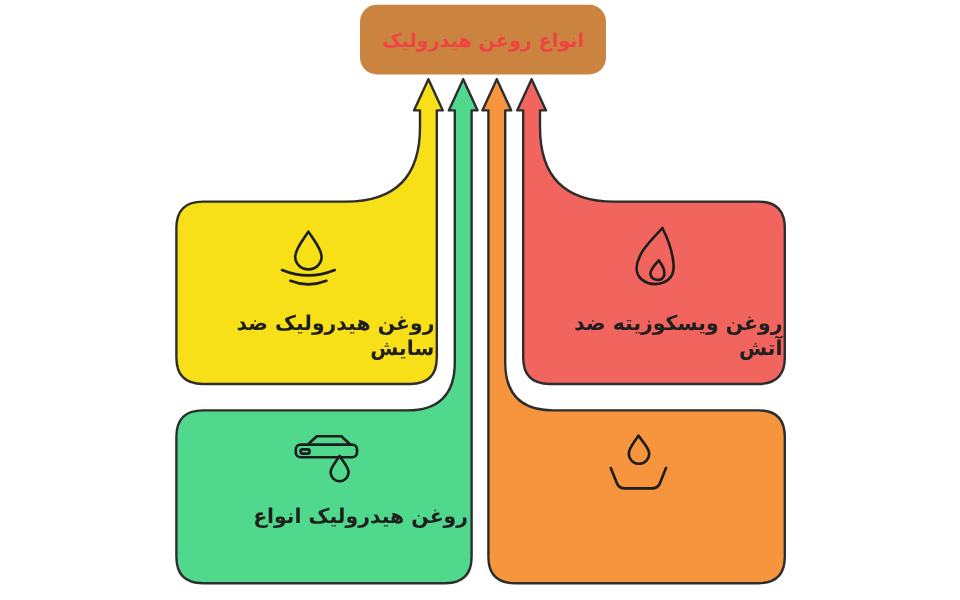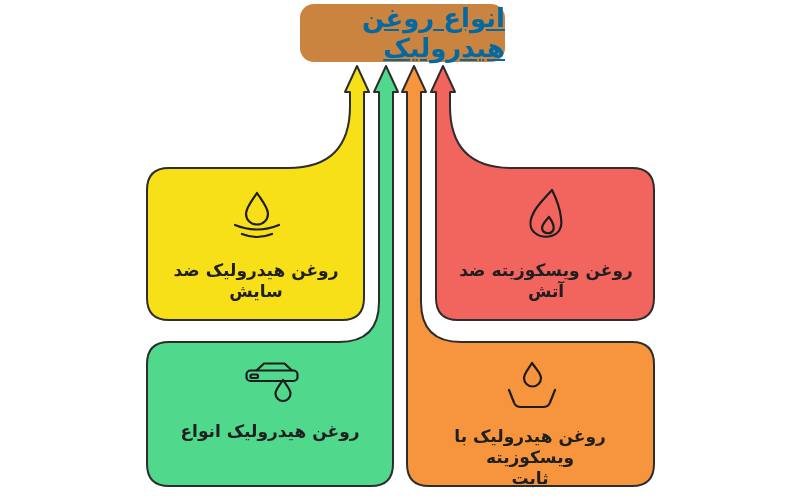--- a/index.html
+++ b/index.html
@@ -9,35 +9,33 @@
     background:#ffffff;
     overflow:hidden;
     font-family:"DejaVu Sans",sans-serif;
   }
   .stage svg{position:absolute;left:0;top:0;}
   .shape-outline{stroke:#2d2d2d;stroke-width:2;stroke-linejoin:round;}
   .icon-stroke{fill:none;stroke:#1d1d1d;stroke-width:2.2;stroke-linecap:round;stroke-linejoin:round;}
   .label{
     position:absolute;
     direction:rtl;
-    text-align:center;
     color:#1f1f1f;
     font-weight:bold;
     font-size:17px;
     line-height:21px;
   }
   .title-label{
     position:absolute;
     left:300px;top:4px;width:205px;height:58px;
     display:flex;align-items:center;justify-content:center;
     direction:rtl;
-    color:#0369a1;
+    color:#ef4444;
     font-weight:bold;
-    font-size:26px;
-    text-decoration:underline;
+    font-size:16px;
   }
 </style>
 </head>
 <body>
 
 <div class="stage">
 
   <svg width="800" height="500" viewBox="0 0 800 500">
 
     <path class="shape-outline" d="M 386,66 L 398,92 L 393,92 L 393,464 Q 393,486 371,486 L 169,486 Q 147,486 147,464
@@ -81,18 +79,14 @@
   </svg>
 
   <div class="title-label">انواع روغن هیدرولیک</div>
 
   <div class="label" style="left:150px;top:260px;width:212px;">روغن هیدرولیک ضد سایش</div>
 
   <div class="label" style="left:440px;top:260px;width:212px;">روغن ویسکوزیته ضد آتش</div>
 
   <div class="label" style="left:150px;top:421px;width:240px;">روغن هیدرولیک انواع</div>
 
-  <div class="label" style="left:412px;top:426px;width:236px;">
-    <div>روغن هیدرولیک با ویسکوزیته</div>
-    <div>ثابت</div>
-  </div>
 
 </div>
 
 </body></html>

